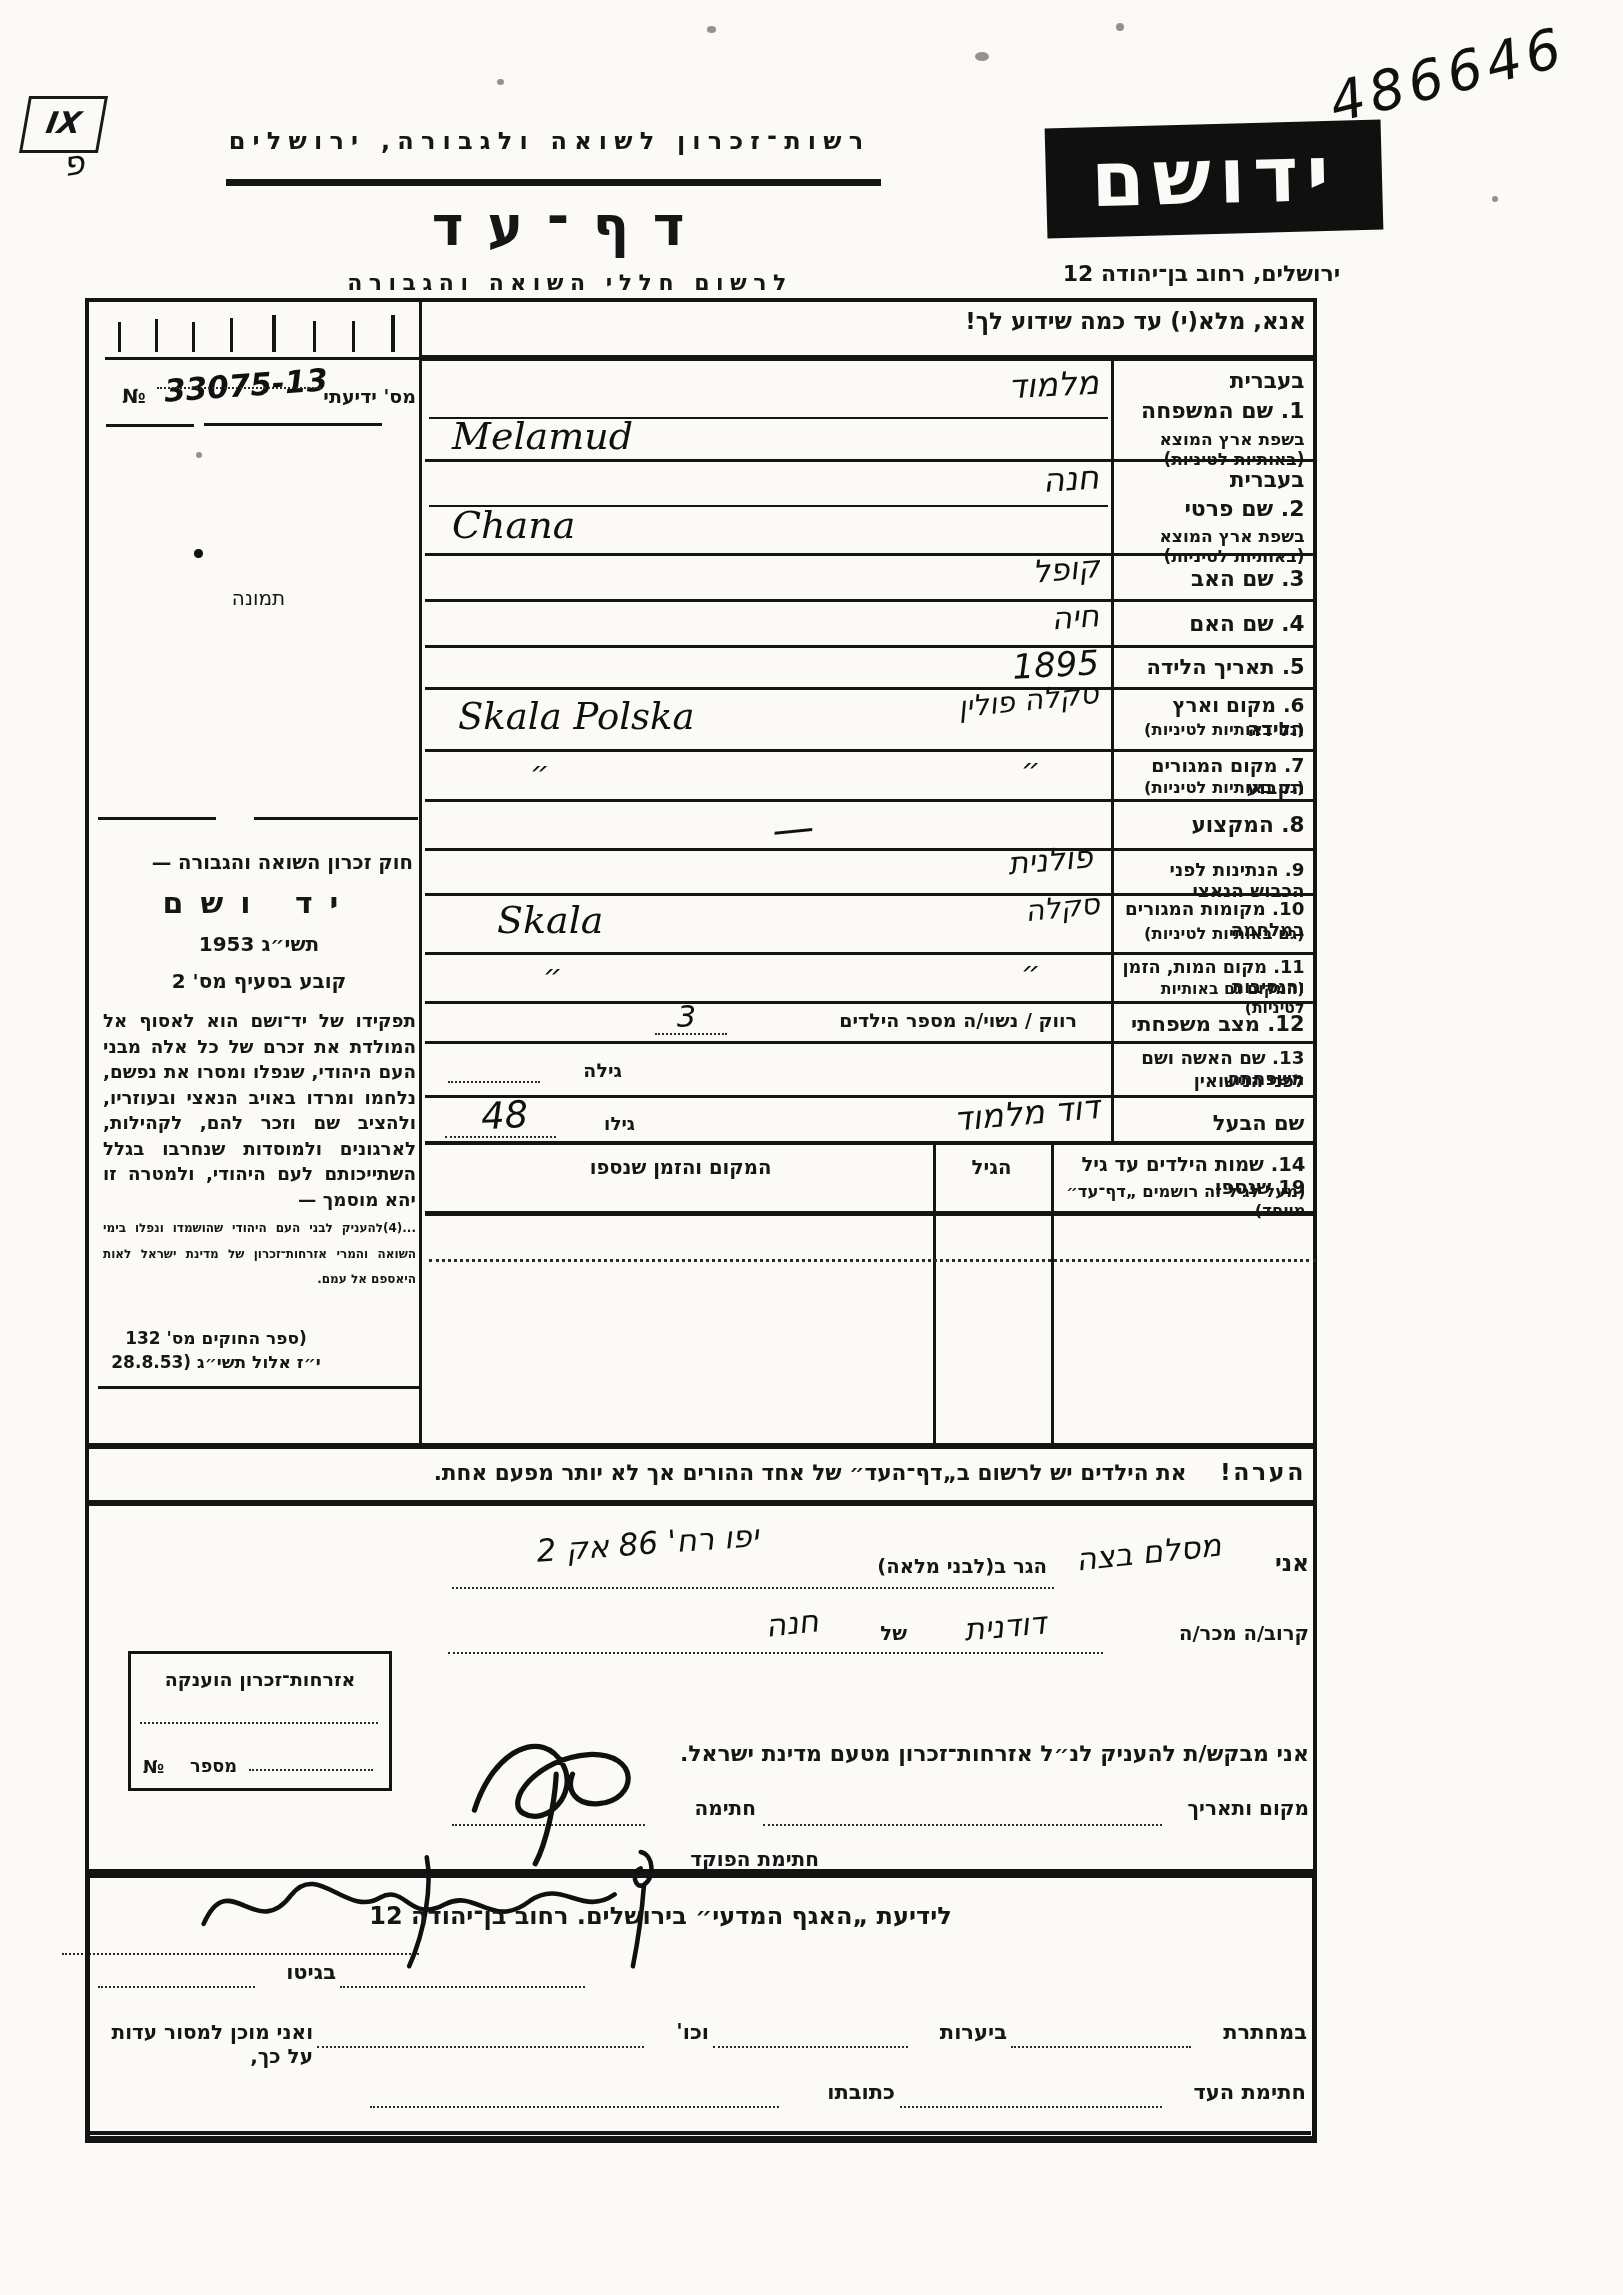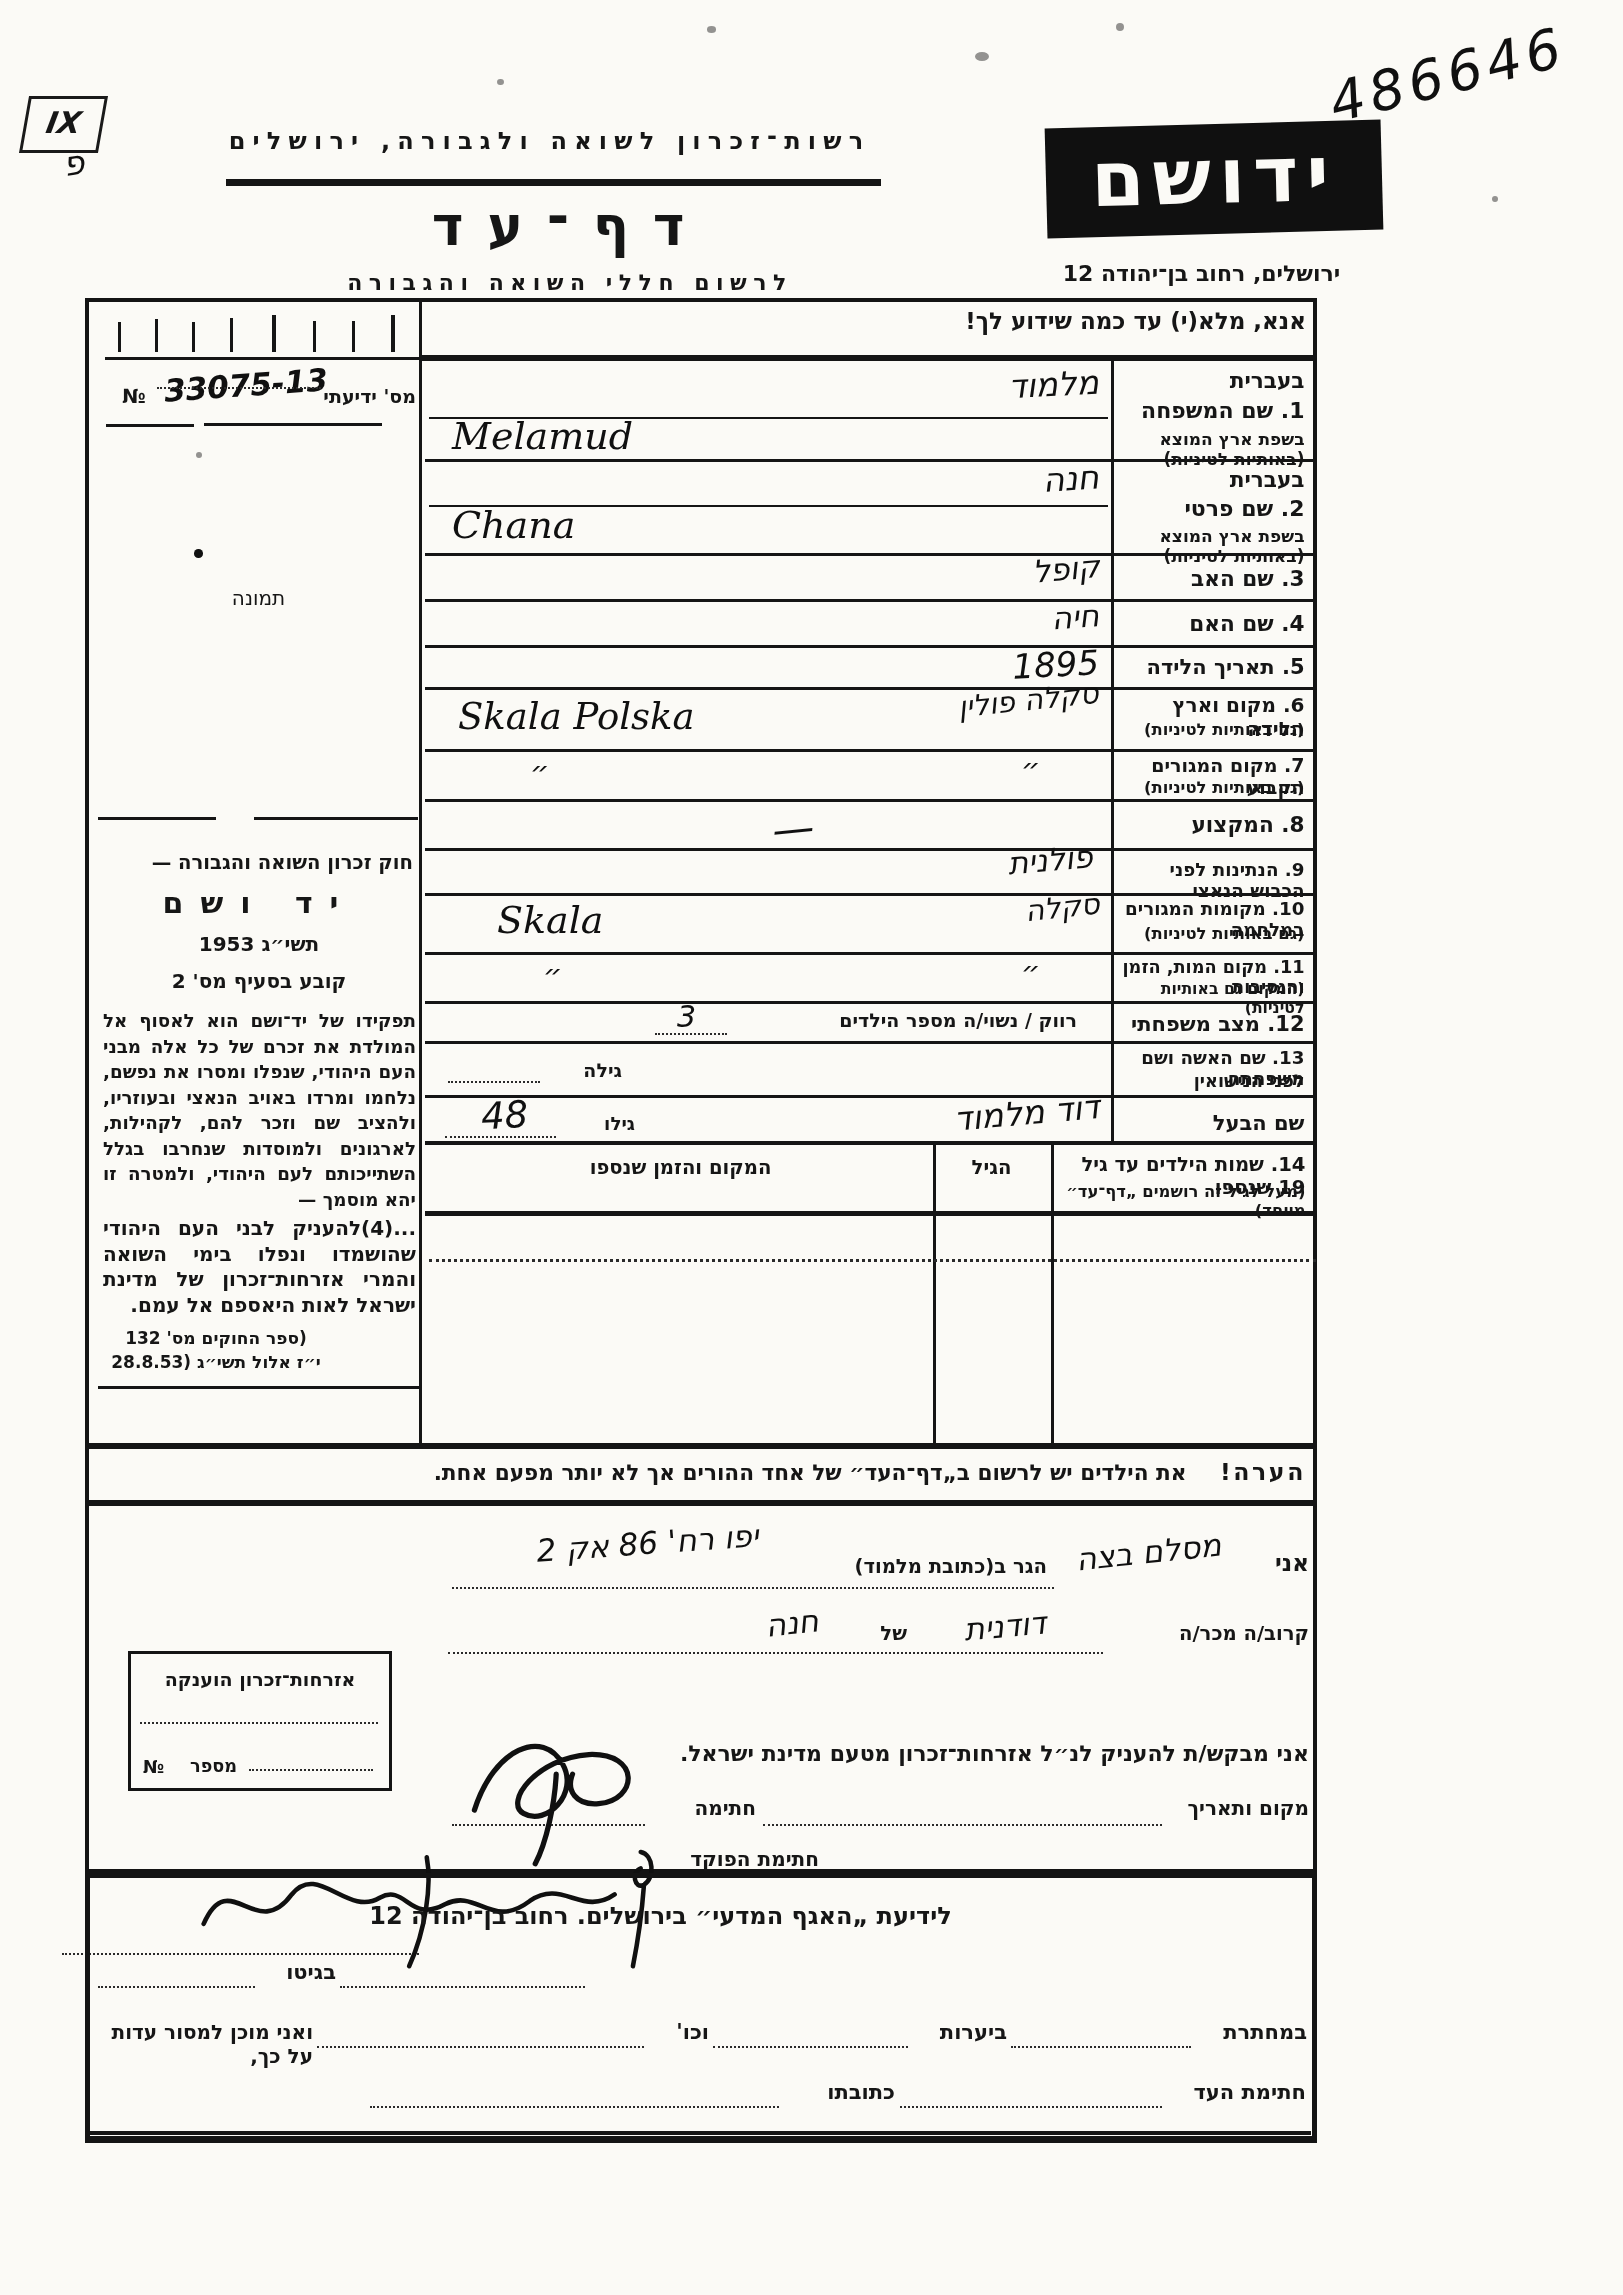--- a/index.html
+++ b/index.html
@@ -77,21 +77,21 @@
   <div class="speck" style="left:194px;top:549px;width:8.5px;height:8.5px;background:#111;"></div>
   <div class="abs he ctr" style="left:98px;top:586px;width:321px;font-size:20px;">תמונה</div>
   <div class="rule" style="left:98px;top:817px;width:118px;height:2.6px;"></div>
   <div class="rule" style="left:254px;top:817px;width:164px;height:2.6px;"></div>
 
   <div class="abs he rt b" style="left:105px;top:851px;width:308px;font-size:19.6px;">חוק זכרון השואה והגבורה —</div>
   <div class="abs he ctr b" style="left:105px;top:885px;width:308px;font-size:30px;letter-spacing:17px;">יד ושם</div>
   <div class="abs he ctr b" style="left:105px;top:932px;width:308px;font-size:20px;">תשי״ג 1953</div>
   <div class="abs he ctr b" style="left:105px;top:969px;width:308px;font-size:20px;">קובע בסעיף מס' 2</div>
   <div class="abs he b" style="left:103px;top:1008px;width:313px;font-size:18.3px;line-height:25.5px;text-align:justify;">תפקידו של יד־ושם הוא לאסוף אל המולדת את זכרם של כל אלה מבני העם היהודי, שנפלו ומסרו את נפשם, נלחמו ומרדו באויב הנאצי ובעוזריו, ולהציב שם וזכר להם, לקהילות, לארגונים ולמוסדות שנחרבו בגלל השתייכותם לעם היהודי, ולמטרה זו יהא מוסמך —</div>
-  <div class="abs he b" style="left:103px;top:1216px;width:313px;font-size:20px;line-height:25.5px;text-align:justify;">‏...(4)להעניק לבני העם היהודי שהושמדו ונפלו בימי השואה והמרי אזרחות־זכרון של מדינת ישראל לאות היאספם אל עמם.</div>
+  <div class="abs he b" style="left:103px;top:1216px;width:313px;font-size:12px;line-height:25.5px;text-align:justify;">‏...(4)להעניק לבני העם היהודי שהושמדו ונפלו בימי השואה והמרי אזרחות־זכרון של מדינת ישראל לאות היאספם אל עמם.</div>
   <div class="abs he lt b" style="left:108px;top:1327px;width:216px;font-size:17px;line-height:23.6px;">(ספר החוקים מס' 132</div>
   <div class="abs he lt b" style="left:108px;top:1351px;width:216px;font-size:17px;line-height:23.6px;">י״ז אלול תשי״ג (28.8.53</div>
   <div class="rule" style="left:98px;top:1386px;width:321px;height:3.3px;"></div>
 
   <div class="rule" style="left:425px;top:459px;width:891px;height:2.6px;"></div>
   <div class="rule" style="left:425px;top:553px;width:891px;height:2.6px;"></div>
   <div class="rule" style="left:425px;top:599px;width:891px;height:2.6px;"></div>
   <div class="rule" style="left:425px;top:645px;width:891px;height:2.6px;"></div>
   <div class="rule" style="left:425px;top:687px;width:891px;height:2.6px;"></div>
   <div class="rule" style="left:425px;top:749px;width:891px;height:2.6px;"></div>
@@ -191,21 +191,21 @@
   <div class="rule" style="left:85px;top:1443px;width:1232px;height:5.9px;"></div>
   <div class="abs he rt" style="left:432px;top:1458px;width:874px;font-size:21.6px;">
     <span class="b" style="font-size:23.6px;letter-spacing:2.6px;">הערה!</span>
     <span style="display:inline-block;width:19.6px;"></span>
     <span class="b">את הילדים יש לרשום ב„דף־העד״ של אחד ההורים אך לא יותר מפעם אחת.</span>
   </div>
   <div class="rule" style="left:85px;top:1500px;width:1232px;height:5.9px;"></div>
 
   <div class="abs he rt b" style="left:1257px;top:1550px;width:52px;font-size:23px;">אני</div>
   <div class="abs hand he" style="left:1047px;top:1534px;width:203px;font-size:31px;text-align:center;transform:rotate(-6deg);">מסלם בצה</div>
-  <div class="abs he rt b" style="left:831px;top:1555px;width:216px;font-size:19.6px;">הגר ב(כתובת מלמוד)</div>
+  <div class="abs he rt b" style="left:831px;top:1555px;width:216px;font-size:19.6px;">הגר ב(לבני מלאה)</div>
   <div class="abs hand he" style="left:471px;top:1525px;width:353px;font-size:31px;text-align:center;transform:rotate(-4deg);">יפו רח' 86 אק 2</div>
   <div class="dot-line" style="left:452px;top:1587px;width:602px;"></div>
 
   <div class="abs he rt b" style="left:1113px;top:1622px;width:196px;font-size:19.6px;">קרוב/ה מכר/ה</div>
   <div class="abs hand he" style="left:910px;top:1608px;width:190px;font-size:31px;text-align:center;transform:rotate(-5deg);">דודנית</div>
   <div class="abs he rt b" style="left:851px;top:1622px;width:56px;font-size:19.6px;">של</div>
   <div class="abs hand he" style="left:733px;top:1605px;width:118px;font-size:31px;text-align:center;transform:rotate(-6deg);">חנה</div>
   <div class="dot-line" style="left:448px;top:1652px;width:655px;"></div>
 
   <div class="abs he rt b" style="left:432px;top:1741px;width:877px;font-size:22px;">אני מבקש/ת להעניק לנ״ל אזרחות־זכרון מטעם מדינת ישראל.</div>

